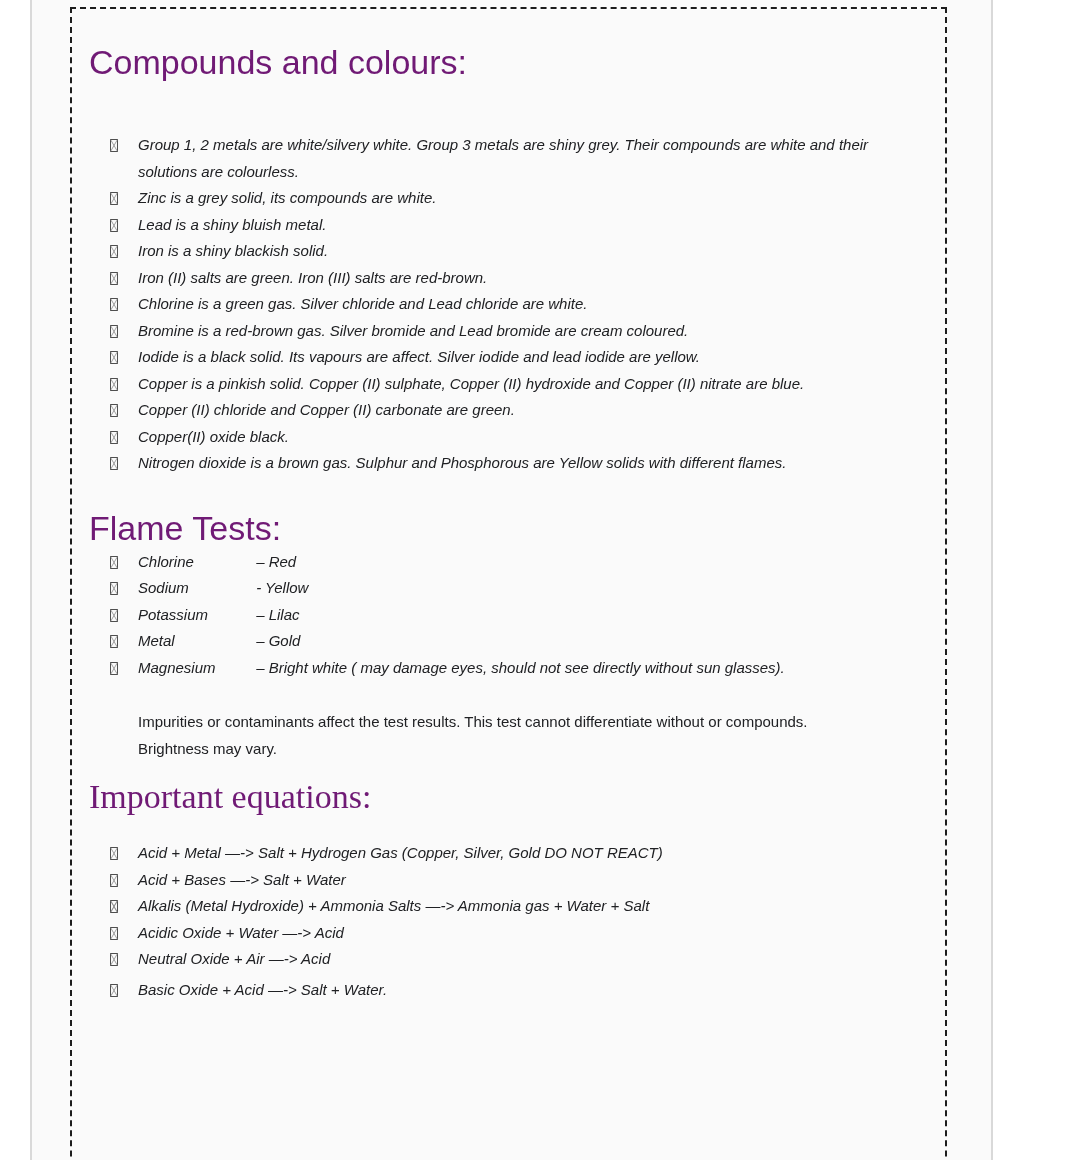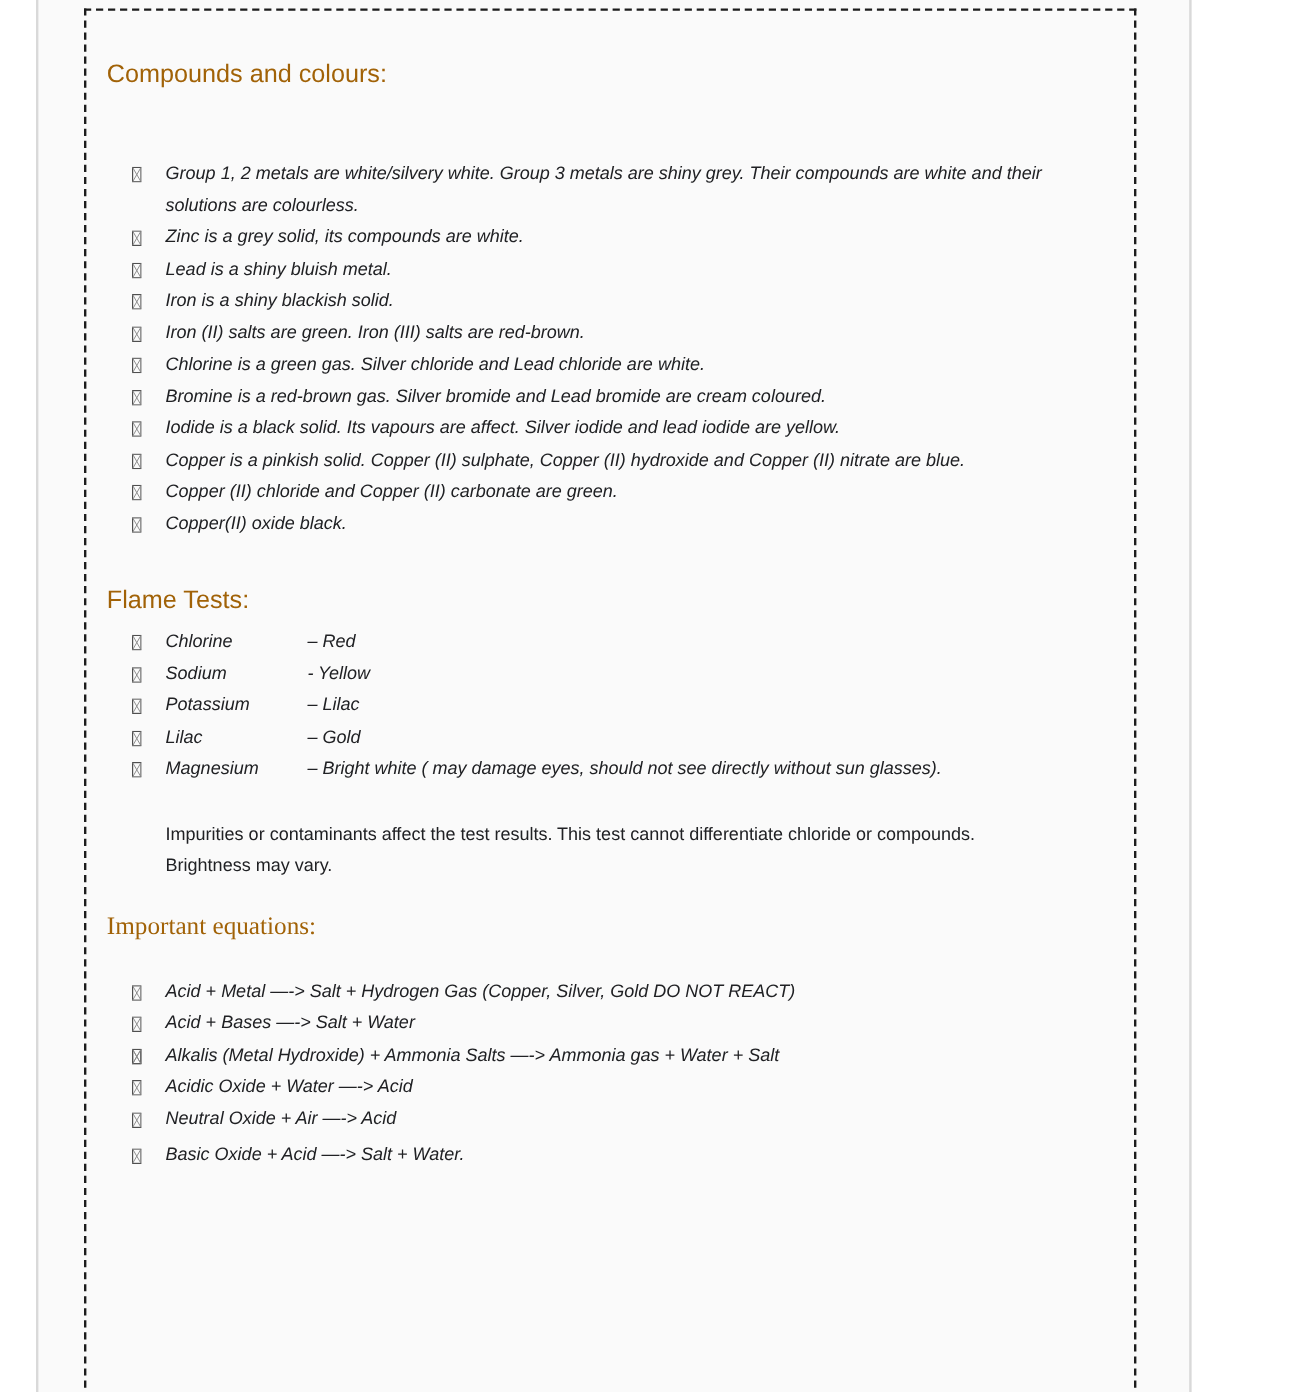--- a/index.html
+++ b/index.html
@@ -36,25 +36,25 @@
     height: 1360px; 
     border: 2px dashed #1c1c1c;
     box-sizing: border-box;
   }
   .doc-inner {
     padding: 36px 36px 0 17px;
     color: #202124;
     font-size: 15px;
   }
   h1 {
-    font-size: 21px;
+    font-size: 34px;
     font-weight: 400;
     line-height: 34px;
     margin: 0;
-    color: #a16207;
+    color: #701a75;
   }
   h1.h-compounds { margin-bottom: 53px; }
   h1.h-flame     { margin-top: 34px; margin-bottom: 4px; }
   h1.h-equations { margin-top: 18px; margin-bottom: 26px; font-family: Liberation Serif, serif; }
 
   ul.blist {
     list-style: none;
     margin: 0;
     padding: 0;
     font-style: italic;
@@ -201,20 +201,29 @@
               <li>
                 <span class="tofu">
                   <svg width="8" height="13" viewBox="0 0 8 13">
                     <rect x="0.5" y="0.5" width="7" height="12" fill="none" stroke="#4f4f4f" stroke-width="1"></rect>
                     <path d="M0.5 0.5 L7.5 12.5 M7.5 0.5 L0.5 12.5" fill="none" stroke="#8a8a8a" stroke-width="0.8"></path>
                   </svg>
                 </span>
                 <span class="btext">Copper(II) oxide black.</span>
               </li>
 
+              <li>
+                <span class="tofu">
+                  <svg width="8" height="13" viewBox="0 0 8 13">
+                    <rect x="0.5" y="0.5" width="7" height="12" fill="none" stroke="#4f4f4f" stroke-width="1"></rect>
+                    <path d="M0.5 0.5 L7.5 12.5 M7.5 0.5 L0.5 12.5" fill="none" stroke="#8a8a8a" stroke-width="0.8"></path>
+                  </svg>
+                </span>
+                <span class="btext">Nitrogen dioxide is a brown gas. Sulphur and Phosphorous are Yellow solids with different flames.</span>
+              </li>
             </ul>
         </section>
 
         <section>
           <h1 class="h-flame">Flame Tests:</h1>
           <ul class="blist">
 
               <li>
                 <span class="tofu">
                   <svg width="8" height="13" viewBox="0 0 8 13">
@@ -248,36 +257,36 @@
                 <span class="flame-result">– Lilac</span>
               </li>
 
               <li>
                 <span class="tofu">
                   <svg width="8" height="13" viewBox="0 0 8 13">
                     <rect x="0.5" y="0.5" width="7" height="12" fill="none" stroke="#4f4f4f" stroke-width="1"></rect>
                     <path d="M0.5 0.5 L7.5 12.5 M7.5 0.5 L0.5 12.5" fill="none" stroke="#8a8a8a" stroke-width="0.8"></path>
                   </svg>
                 </span>
-                <span class="flame-name">Lilac</span>
+                <span class="flame-name">Metal</span>
                 <span class="flame-result">– Gold</span>
               </li>
 
               <li>
                 <span class="tofu">
                   <svg width="8" height="13" viewBox="0 0 8 13">
                     <rect x="0.5" y="0.5" width="7" height="12" fill="none" stroke="#4f4f4f" stroke-width="1"></rect>
                     <path d="M0.5 0.5 L7.5 12.5 M7.5 0.5 L0.5 12.5" fill="none" stroke="#8a8a8a" stroke-width="0.8"></path>
                   </svg>
                 </span>
                 <span class="flame-name">Magnesium</span>
                 <span class="flame-result">– Bright white ( may damage eyes, should not see directly without sun glasses).</span>
               </li>
             </ul>
-          <p class="note">Impurities or contaminants affect the test results. This test cannot differentiate chloride or compounds. Brightness may vary.</p>
+          <p class="note">Impurities or contaminants affect the test results. This test cannot differentiate without or compounds. Brightness may vary.</p>
         </section>
 
         <section>
           <h1 class="h-equations">Important equations:</h1>
           <ul class="blist eqlist">
 
 
               <li>
                 <span class="tofu">
                   <svg width="8" height="13" viewBox="0 0 8 13">

